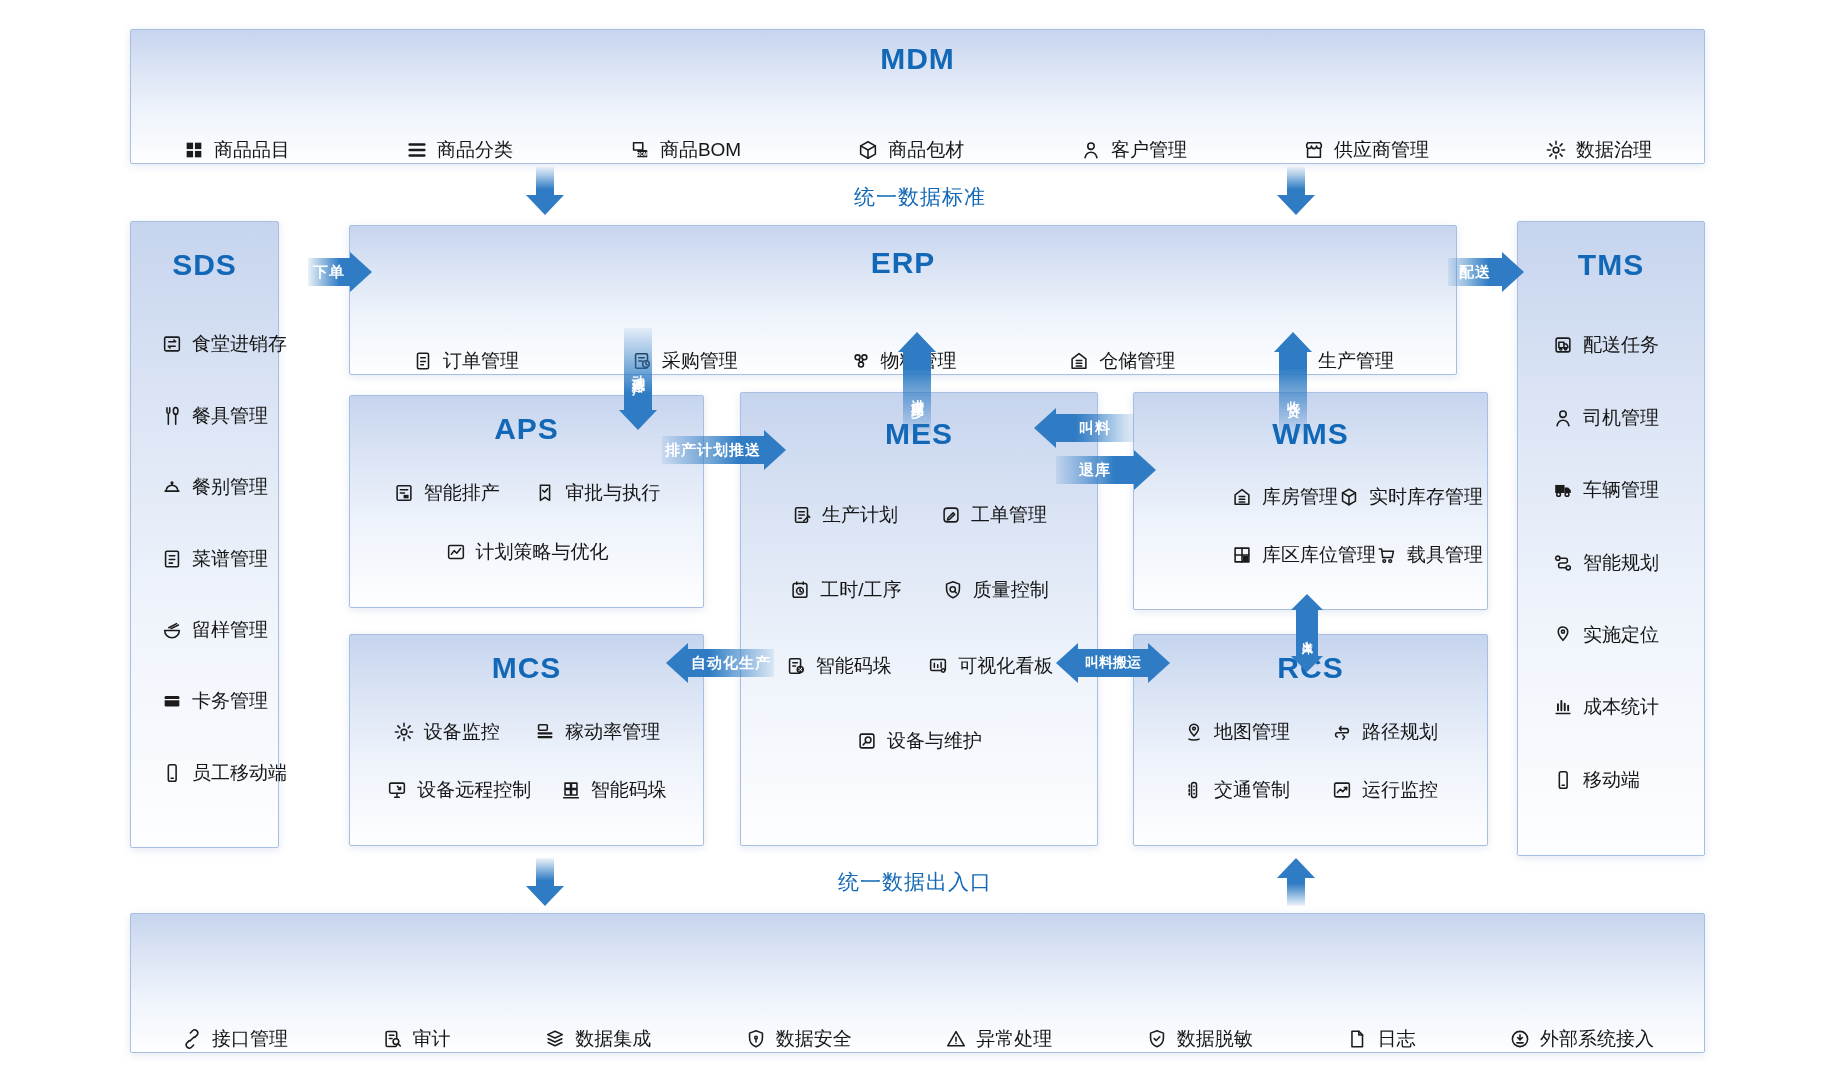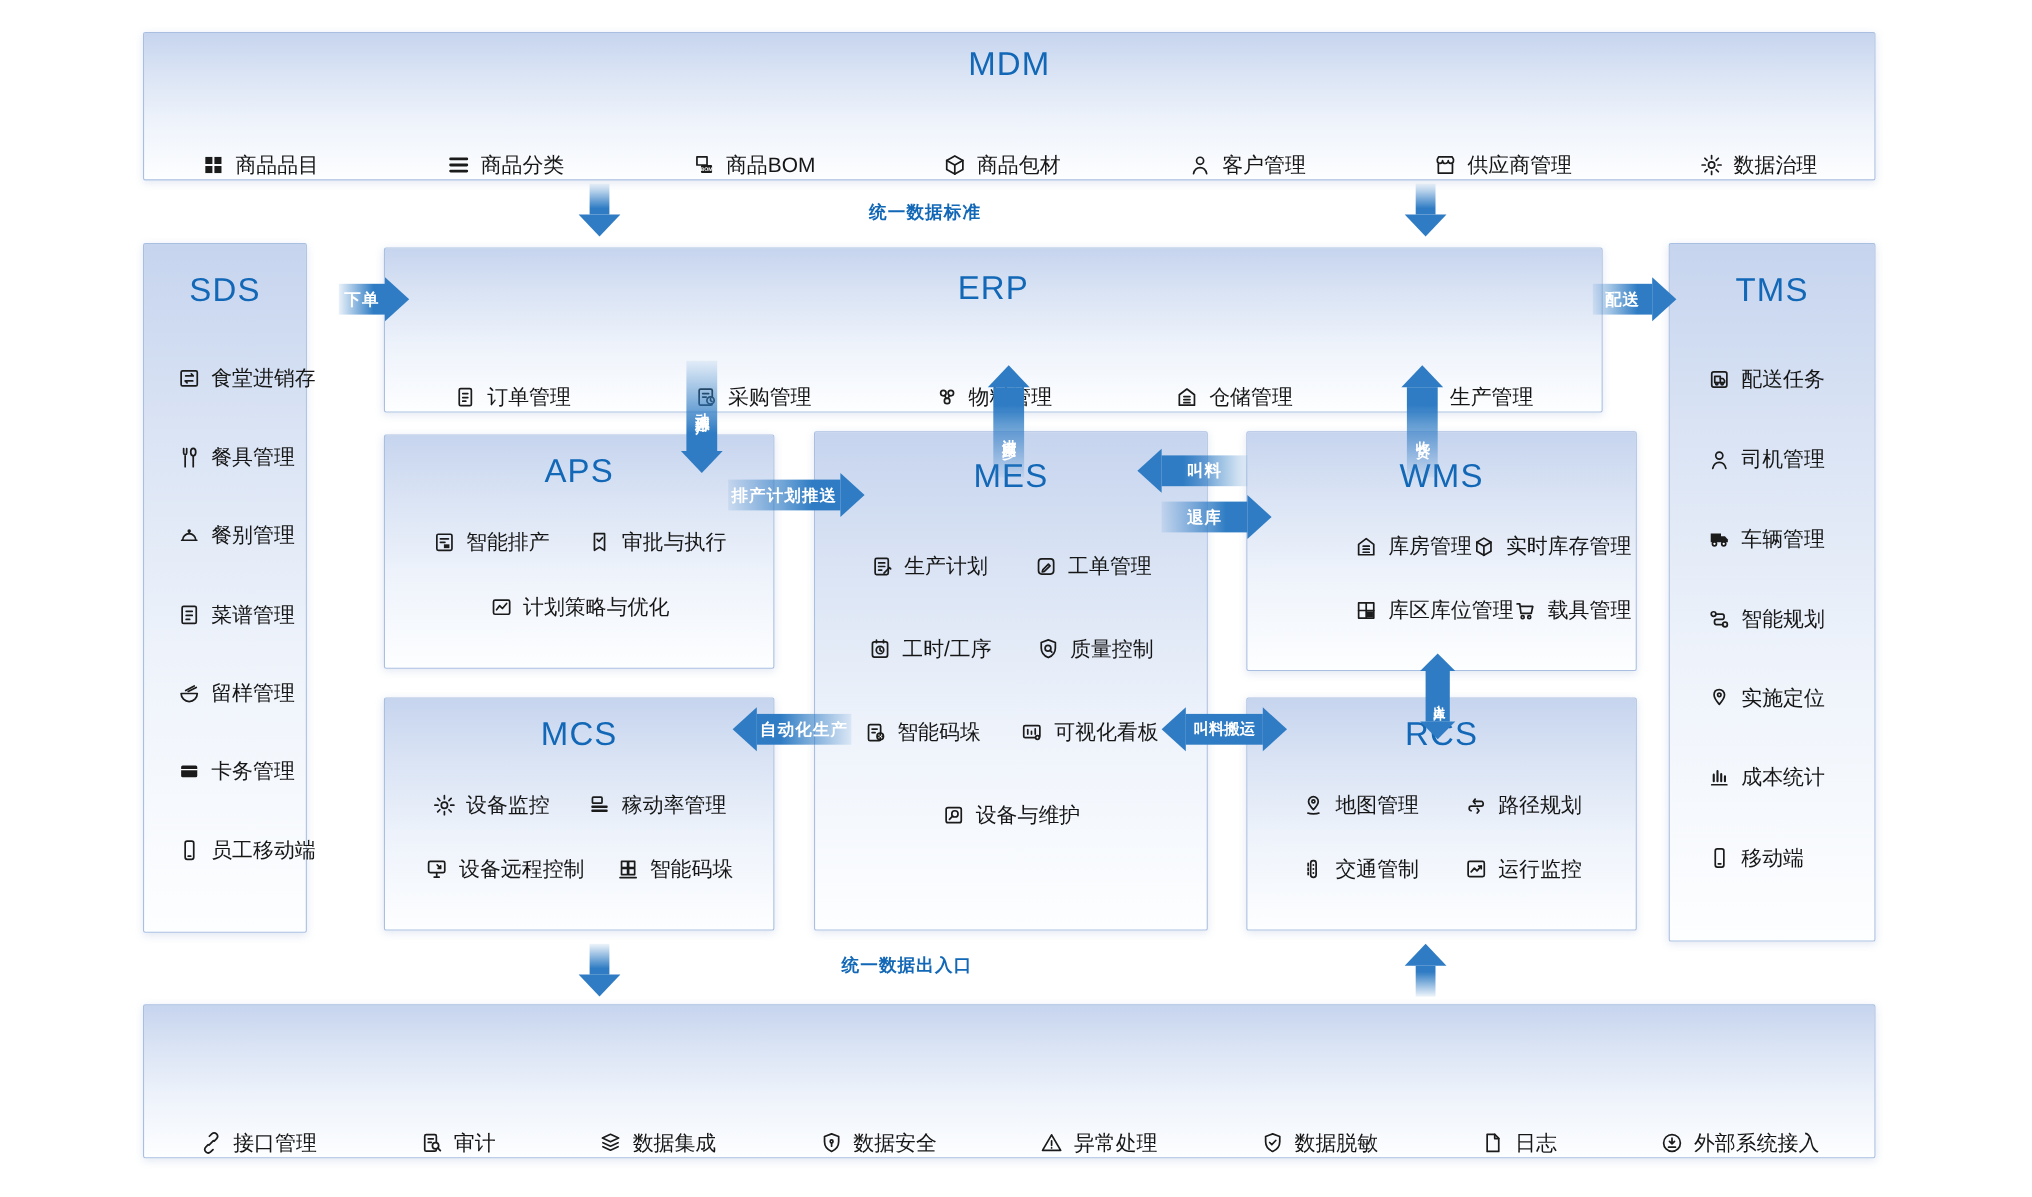--- a/index.html
+++ b/index.html
@@ -11,31 +11,31 @@
   }
   
   .panel{
     position:absolute;z-index:1;box-sizing:border-box;
     background:linear-gradient(180deg,#c6d4ee 0%,#d9e3f4 26%,#eef3fb 60%,#fdfeff 100%);
     border:1px solid #a9bfe2;border-radius:2px;
     box-shadow:0 2px 8px rgba(110,140,190,.20);
     display:flex;flex-direction:column;
   }
   .ptitle{
-    text-align:center;color:#1268b6;font-size:30px;font-weight:normal;
+    text-align:center;color:#1268b6;font-size:30px;font-weight:bold;
     letter-spacing:1px;margin:16px 0 0 0;flex:0 0 auto;
   }
   .items-row{flex:1;display:flex;align-items:flex-end;justify-content:space-between;padding:0 56px;}
   .items-col{flex:1;display:flex;flex-direction:column;justify-content:space-evenly;padding:4px 0 16px 30px;}
   .rows{flex:1;display:flex;flex-direction:column;justify-content:space-evenly;padding:2px 8px 10px 8px;}
   .irow{display:flex;justify-content:space-evenly;align-items:center;}
   .item{display:flex;align-items:center;gap:9px;font-size:19px;color:#161616;font-weight:500;white-space:nowrap;}
   .ic{width:22px;height:22px;flex:0 0 auto;}
   
-  .floatlbl{position:absolute;z-index:7;color:#1268b6;font-size:16px;font-weight:bold;text-align:left;letter-spacing:1px;}
+  .floatlbl{position:absolute;z-index:7;color:#1268b6;font-size:21px;font-weight:normal;text-align:center;letter-spacing:1px;}
   
   .flow{position:absolute;display:flex;align-items:center;z-index:6;}
   .flow-v{position:absolute;display:flex;flex-direction:column;align-items:center;z-index:6;}
   .f-shaft{flex:1 1 auto;height:28px;display:flex;align-items:center;justify-content:center;
     color:#fff;font-weight:bold;font-size:15px;letter-spacing:1px;white-space:nowrap;padding:0 3px;}
   .fv-shaft{flex:1 1 auto;width:28px;display:flex;align-items:center;justify-content:center;
     writing-mode:vertical-rl;text-orientation:upright;color:#fff;font-weight:bold;font-size:13px;letter-spacing:2px;}
   .fv-shaft.plain{width:18px;}
   .grad-r{background:linear-gradient(90deg,rgba(47,124,196,.10),#2f7cc4 75%);}
   .grad-l{background:linear-gradient(270deg,rgba(47,124,196,.10),#2f7cc4 75%);}

